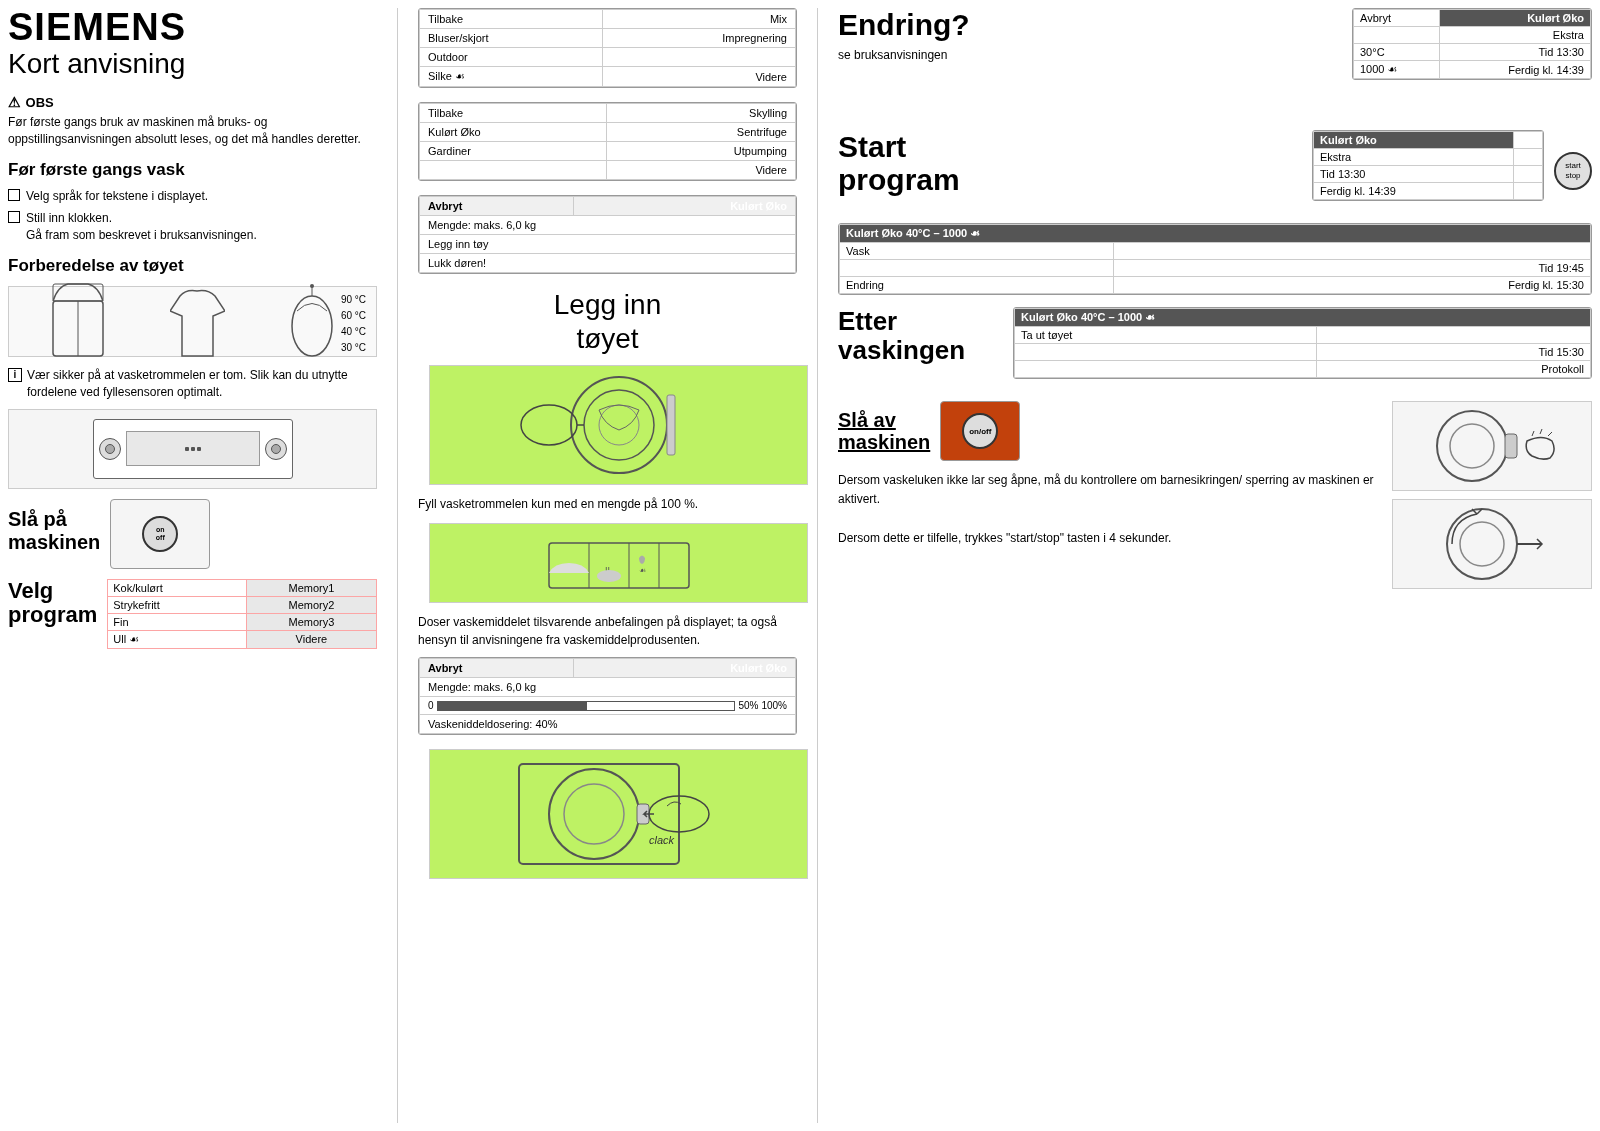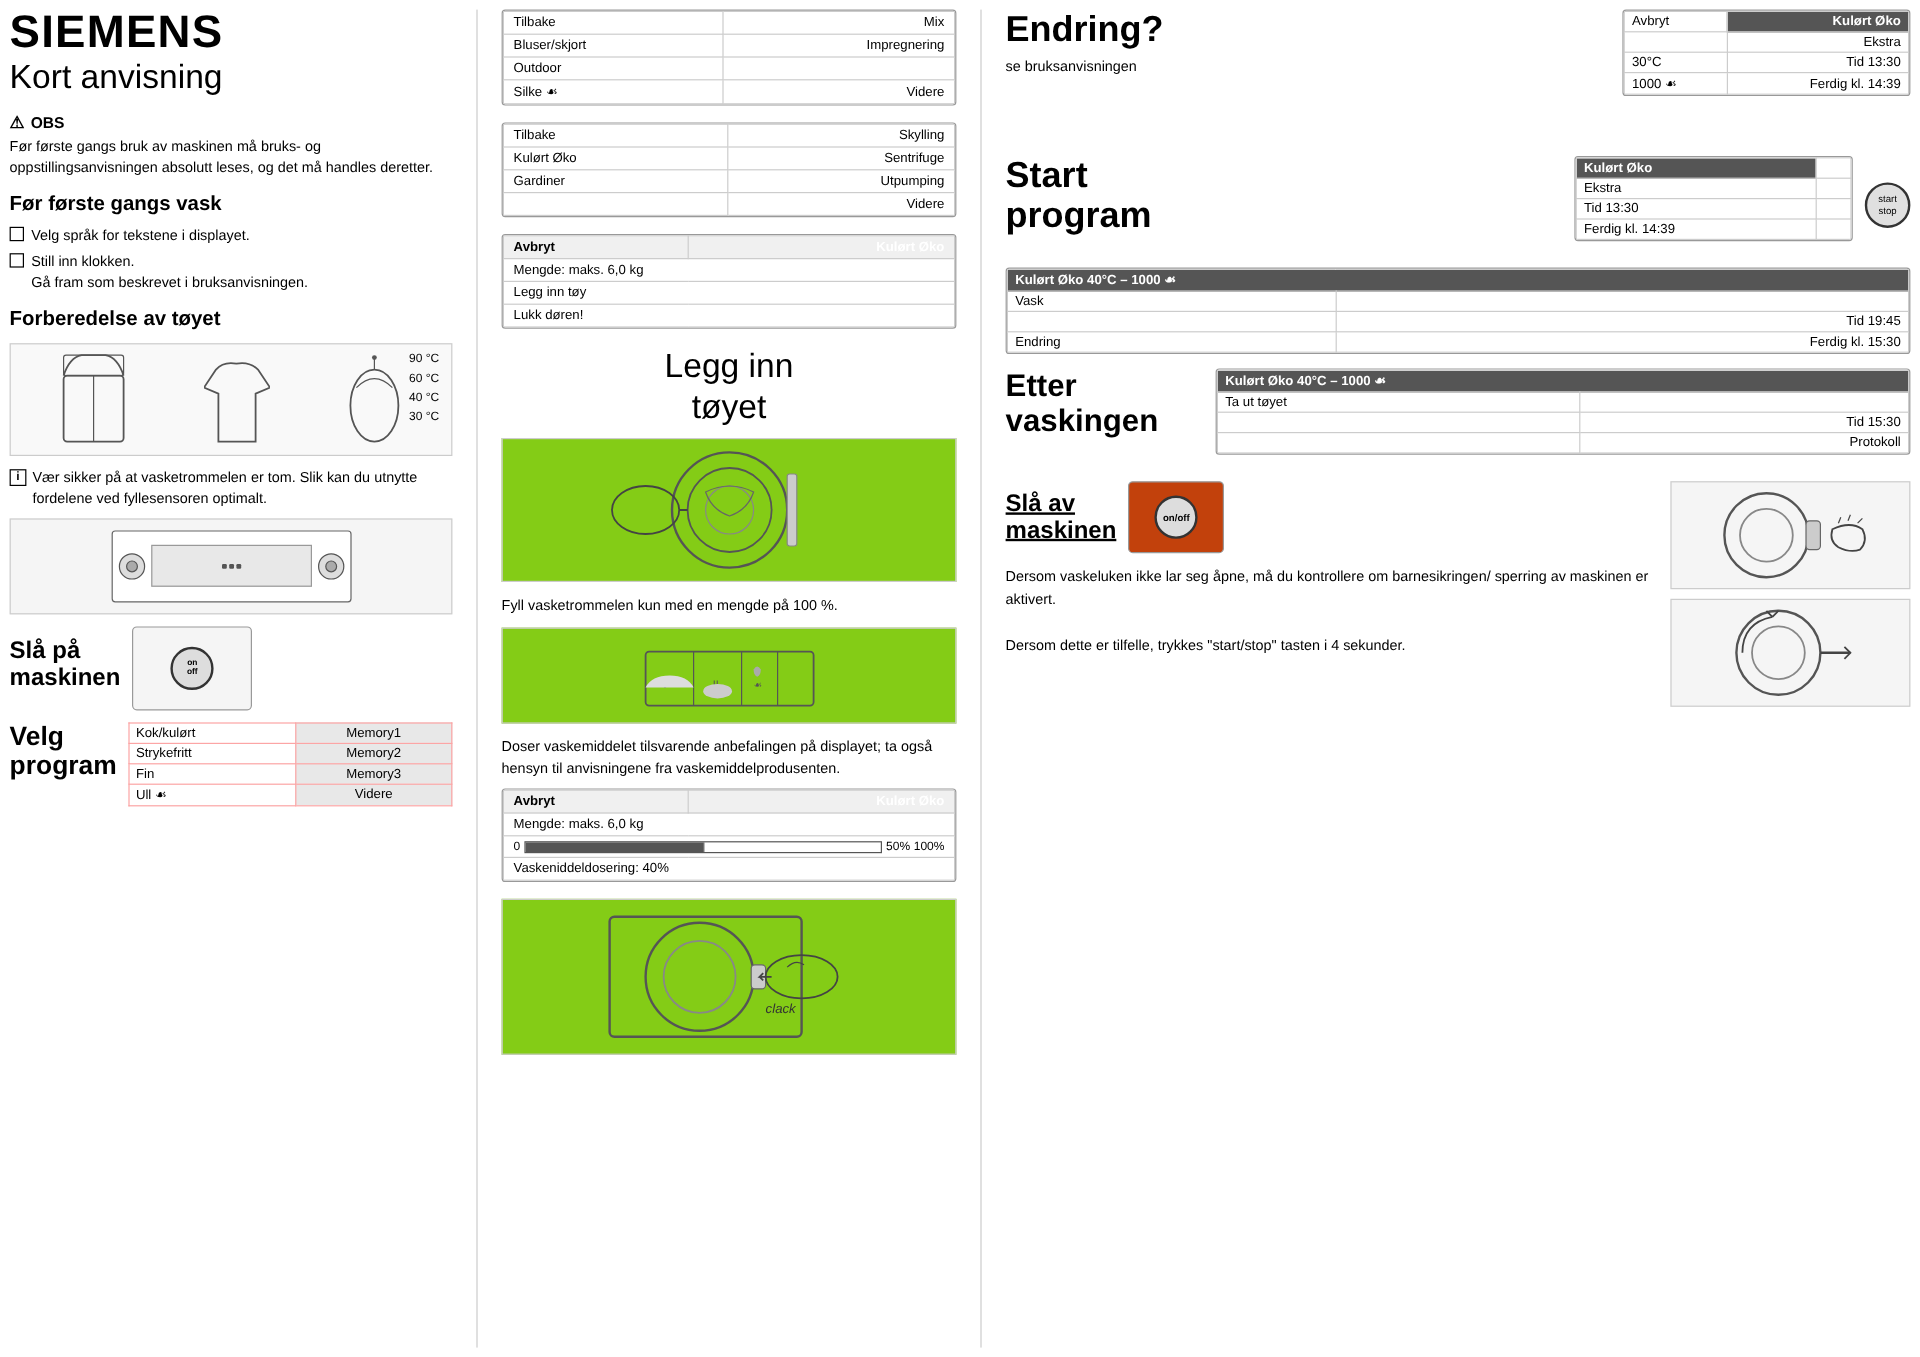--- a/index.html
+++ b/index.html
@@ -90,21 +90,21 @@
       height: 12px;
       border: 1px solid #000;
       flex-shrink: 0;
       margin-top: 1px;
     }
 
     
     .prep-illustration {
       border: 1px solid #ccc;
       width: 100%;
-      height: 94px;
+      height: 71px;
       margin: 10px 0;
       display: flex;
       align-items: center;
       justify-content: space-around;
       background: #f9f9f9;
       padding: 8px;
       position: relative;
     }
 
     .temp-labels {
@@ -318,22 +318,22 @@
 
     .mid-section-text {
       font-size: 12px;
       line-height: 1.5;
       margin-bottom: 8px;
     }
 
     
     .illus-box {
       border: 1px solid #ccc;
-      background: #84cc16;
-      margin: 10px 0;
+      background: #bef264;
+      margin: 10px 11px;
       display: flex;
       align-items: center;
       justify-content: center;
       overflow: hidden;
     }
 
     
     .drum-illus {
       width: 100%;
       height: 120px;

